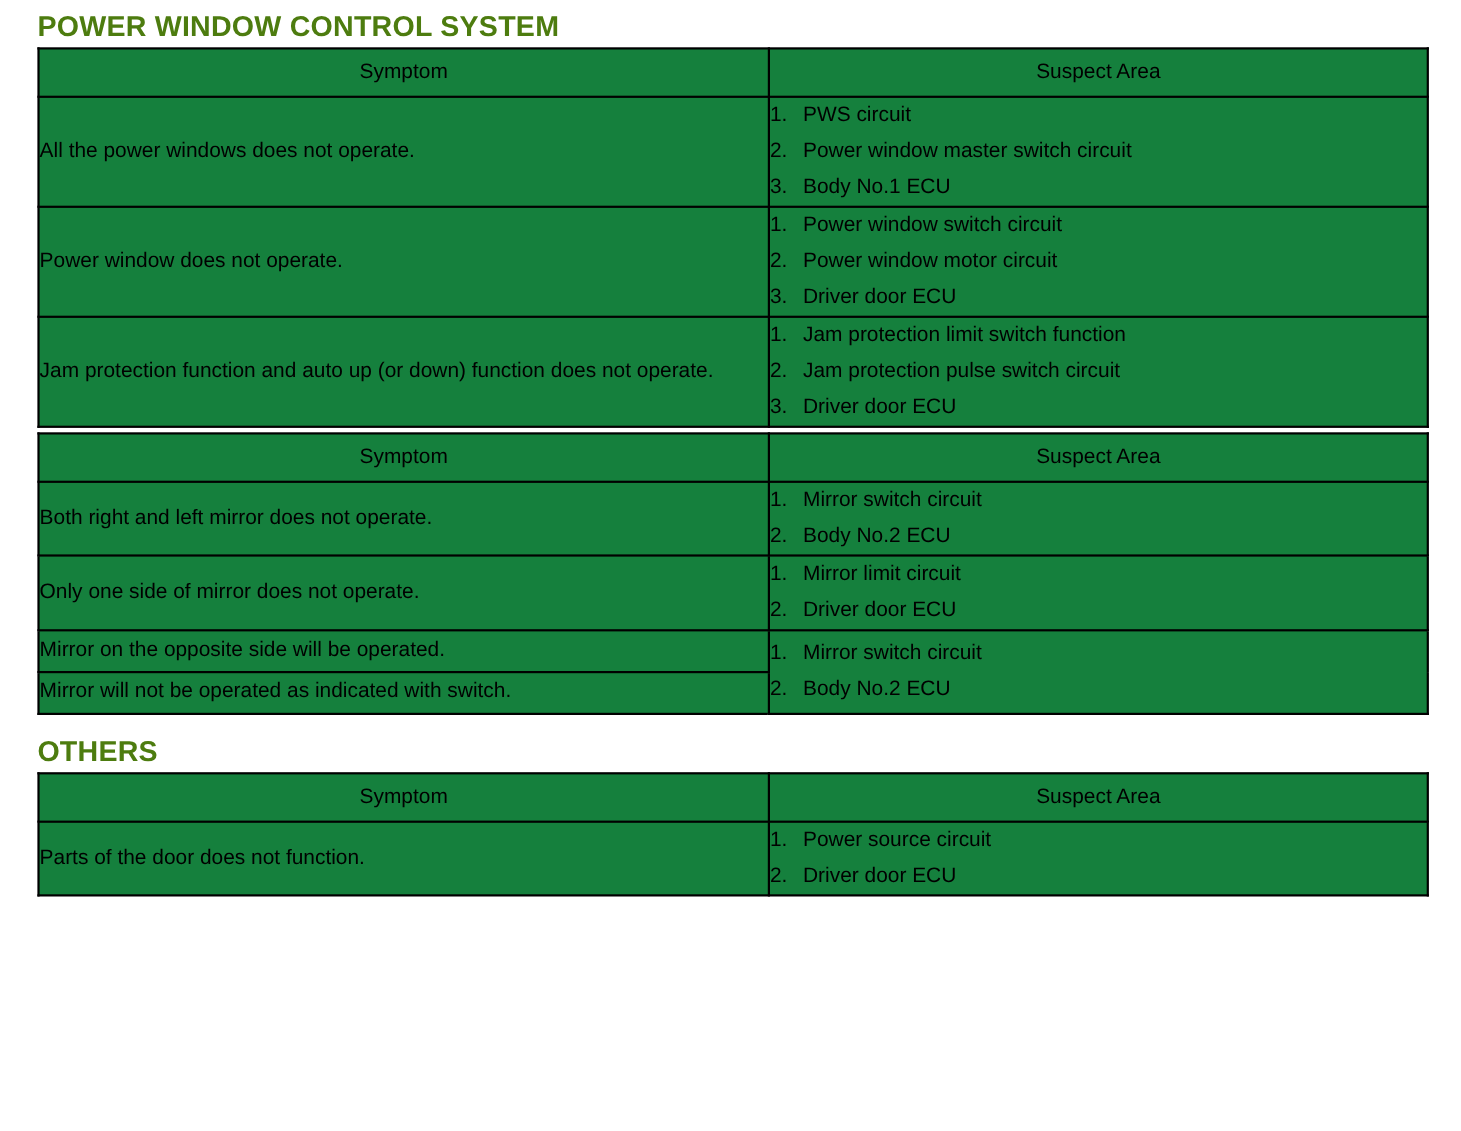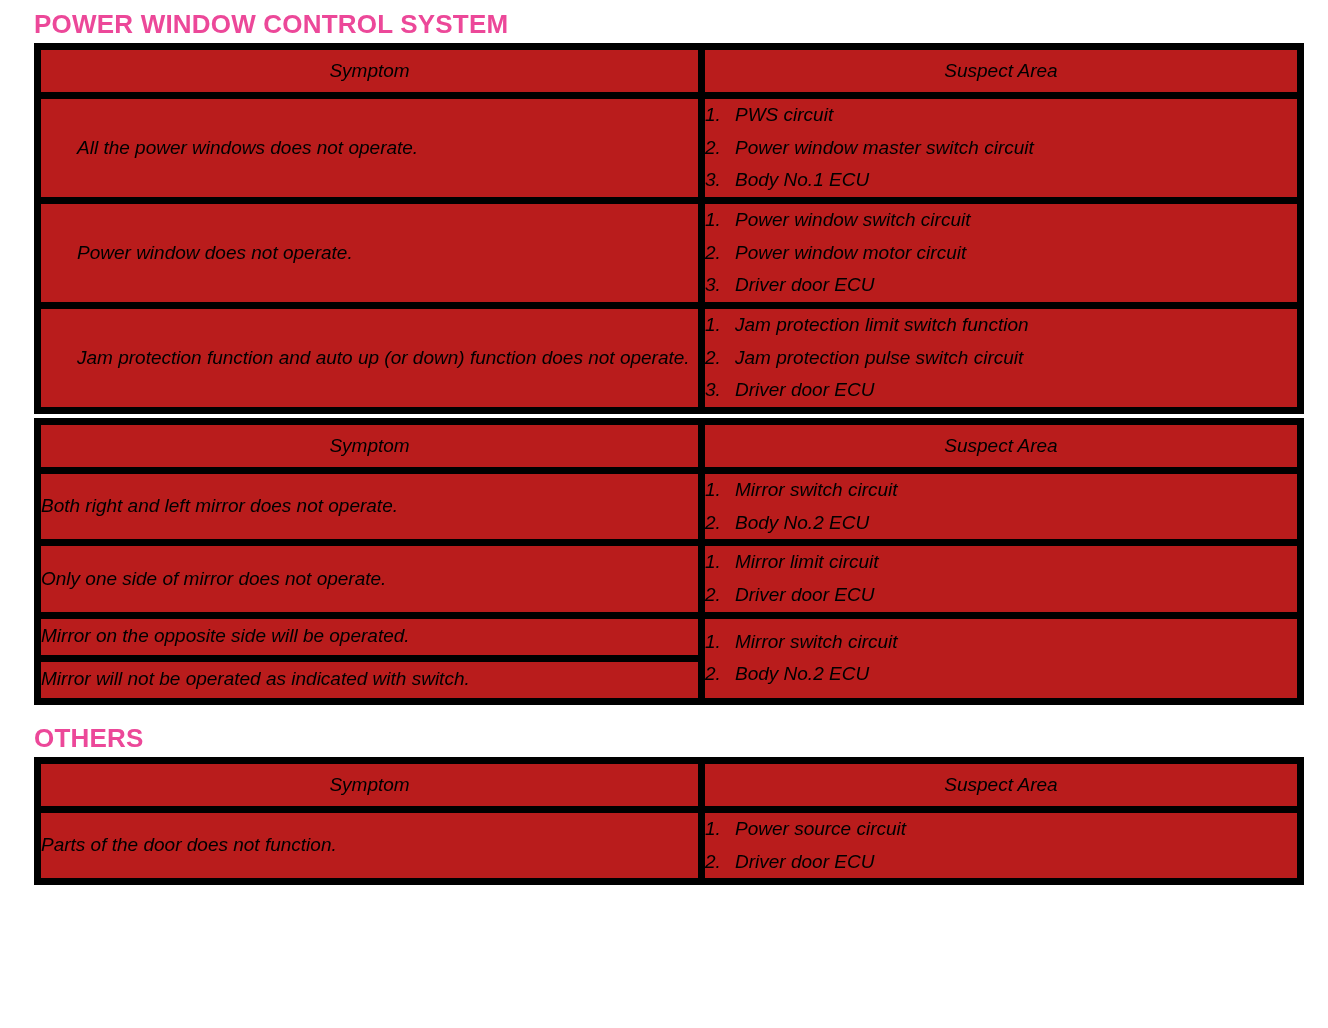--- a/index.html
+++ b/index.html
@@ -24,57 +24,56 @@
   .section {
     margin: 0;
   }
   .section-heading {
     font-size: 26px;
     font-weight: bold;
     letter-spacing: 0.2px;
     line-height: 1.08;
     margin: 0 0 5px 0;
     padding: 0;
-    color: #ec4899;
+    color: #4d7c0f;
     font-family: "Liberation Sans", sans-serif;
   }
   .sec-mirror .section-heading { margin-top: 3px; }
   .sec-others .section-heading { margin-top: 19px; }
 
   table.symptom-table {
     border-collapse: collapse;
     width: 1263px;
     table-layout: fixed;
     margin: 0 0 4px 0;
     background: #fff;
   }
   table.symptom-table col.c-symptom { width: 664px; }
   table.symptom-table col.c-suspect { width: 599px; }
 
   table.symptom-table th,
   table.symptom-table td {
-    border: 7px solid #000000;
+    border: 2px solid #000000;
     padding: 0;
     vertical-align: middle;
-    background: #b91c1c;
-    font-style: italic;
+    background: #15803d;
   }
   table.symptom-table thead th {
     text-align: center;
     font-weight: normal;
     font-size: 19px;
     height: 42px;
     line-height: 42px;
   }
   td.symptom-cell {
     font-size: 19px;
     line-height: 1.42;
     padding: 6px 12px 6px 14px;
   }
-  td.symptom-cell.tall { height: 92px; padding-left: 36px; }
+  td.symptom-cell.tall { height: 92px; }
   td.symptom-cell.mid  { height: 60px; }
   td.symptom-cell.short{ height: 36px; }
 
   td.suspect-cell {
     font-size: 19px;
     padding: 7px 10px 7px 10px;
   }
   ol.suspect-list {
     list-style: none;
     margin: 0;

